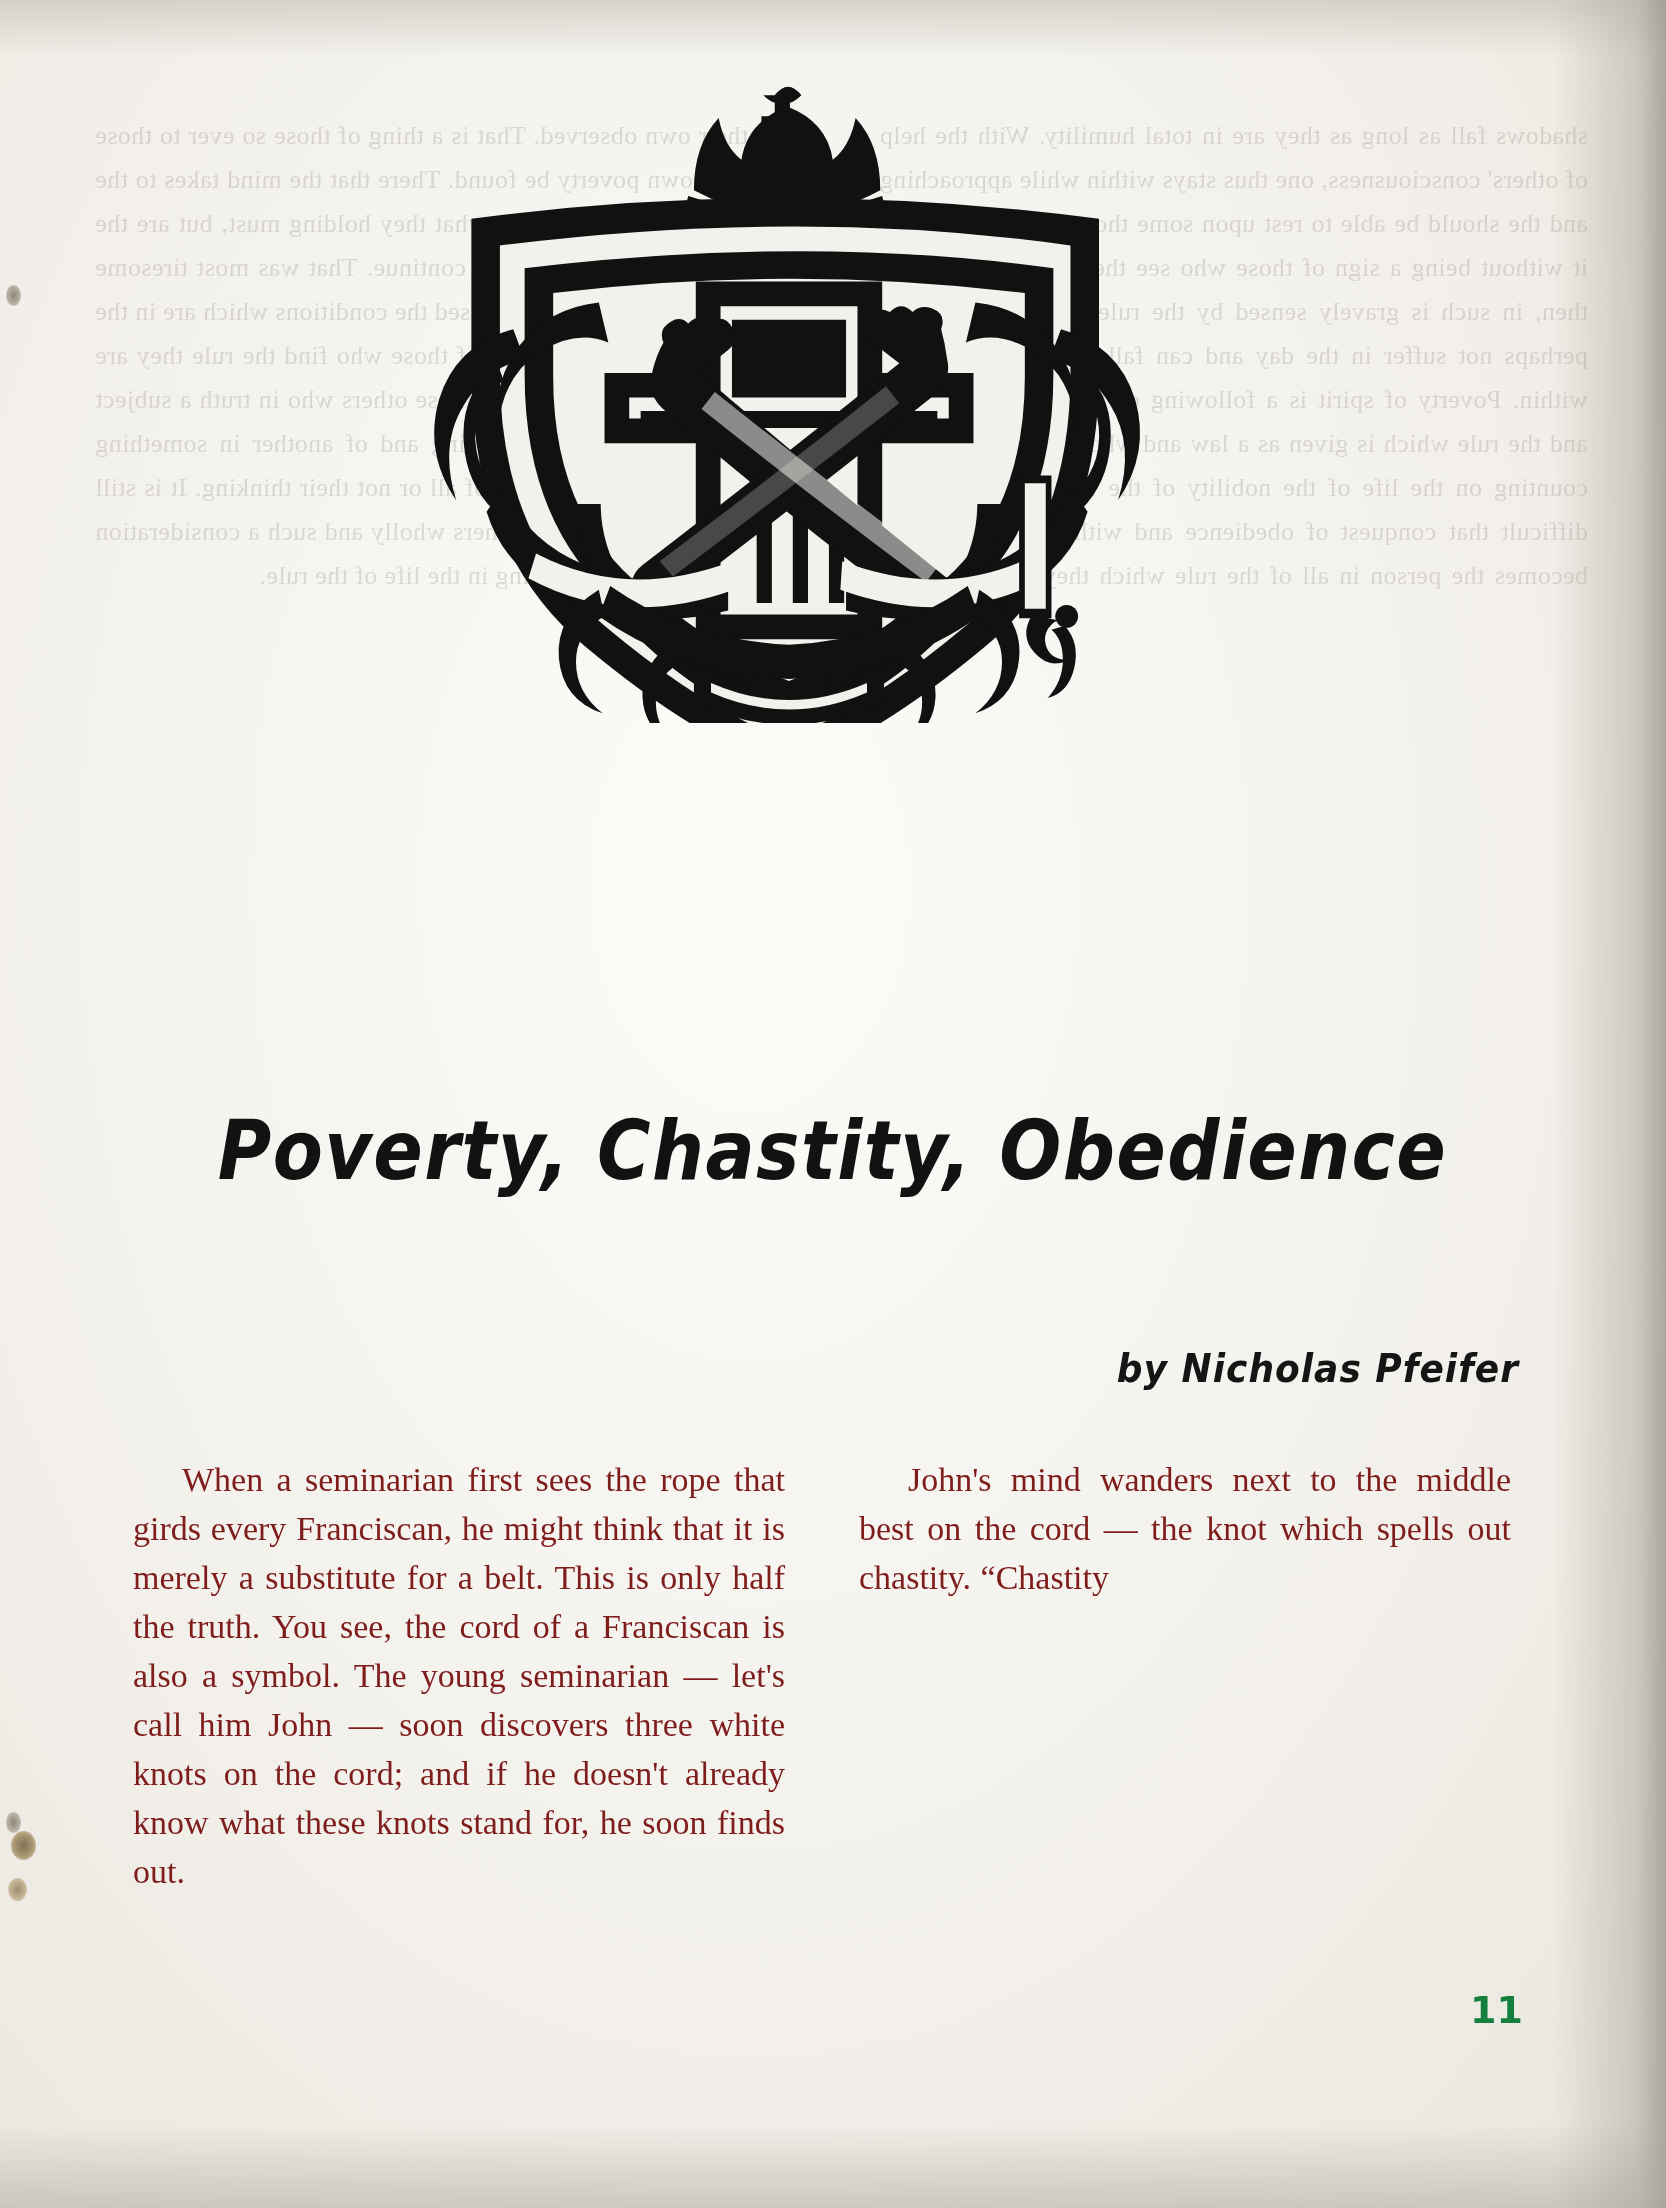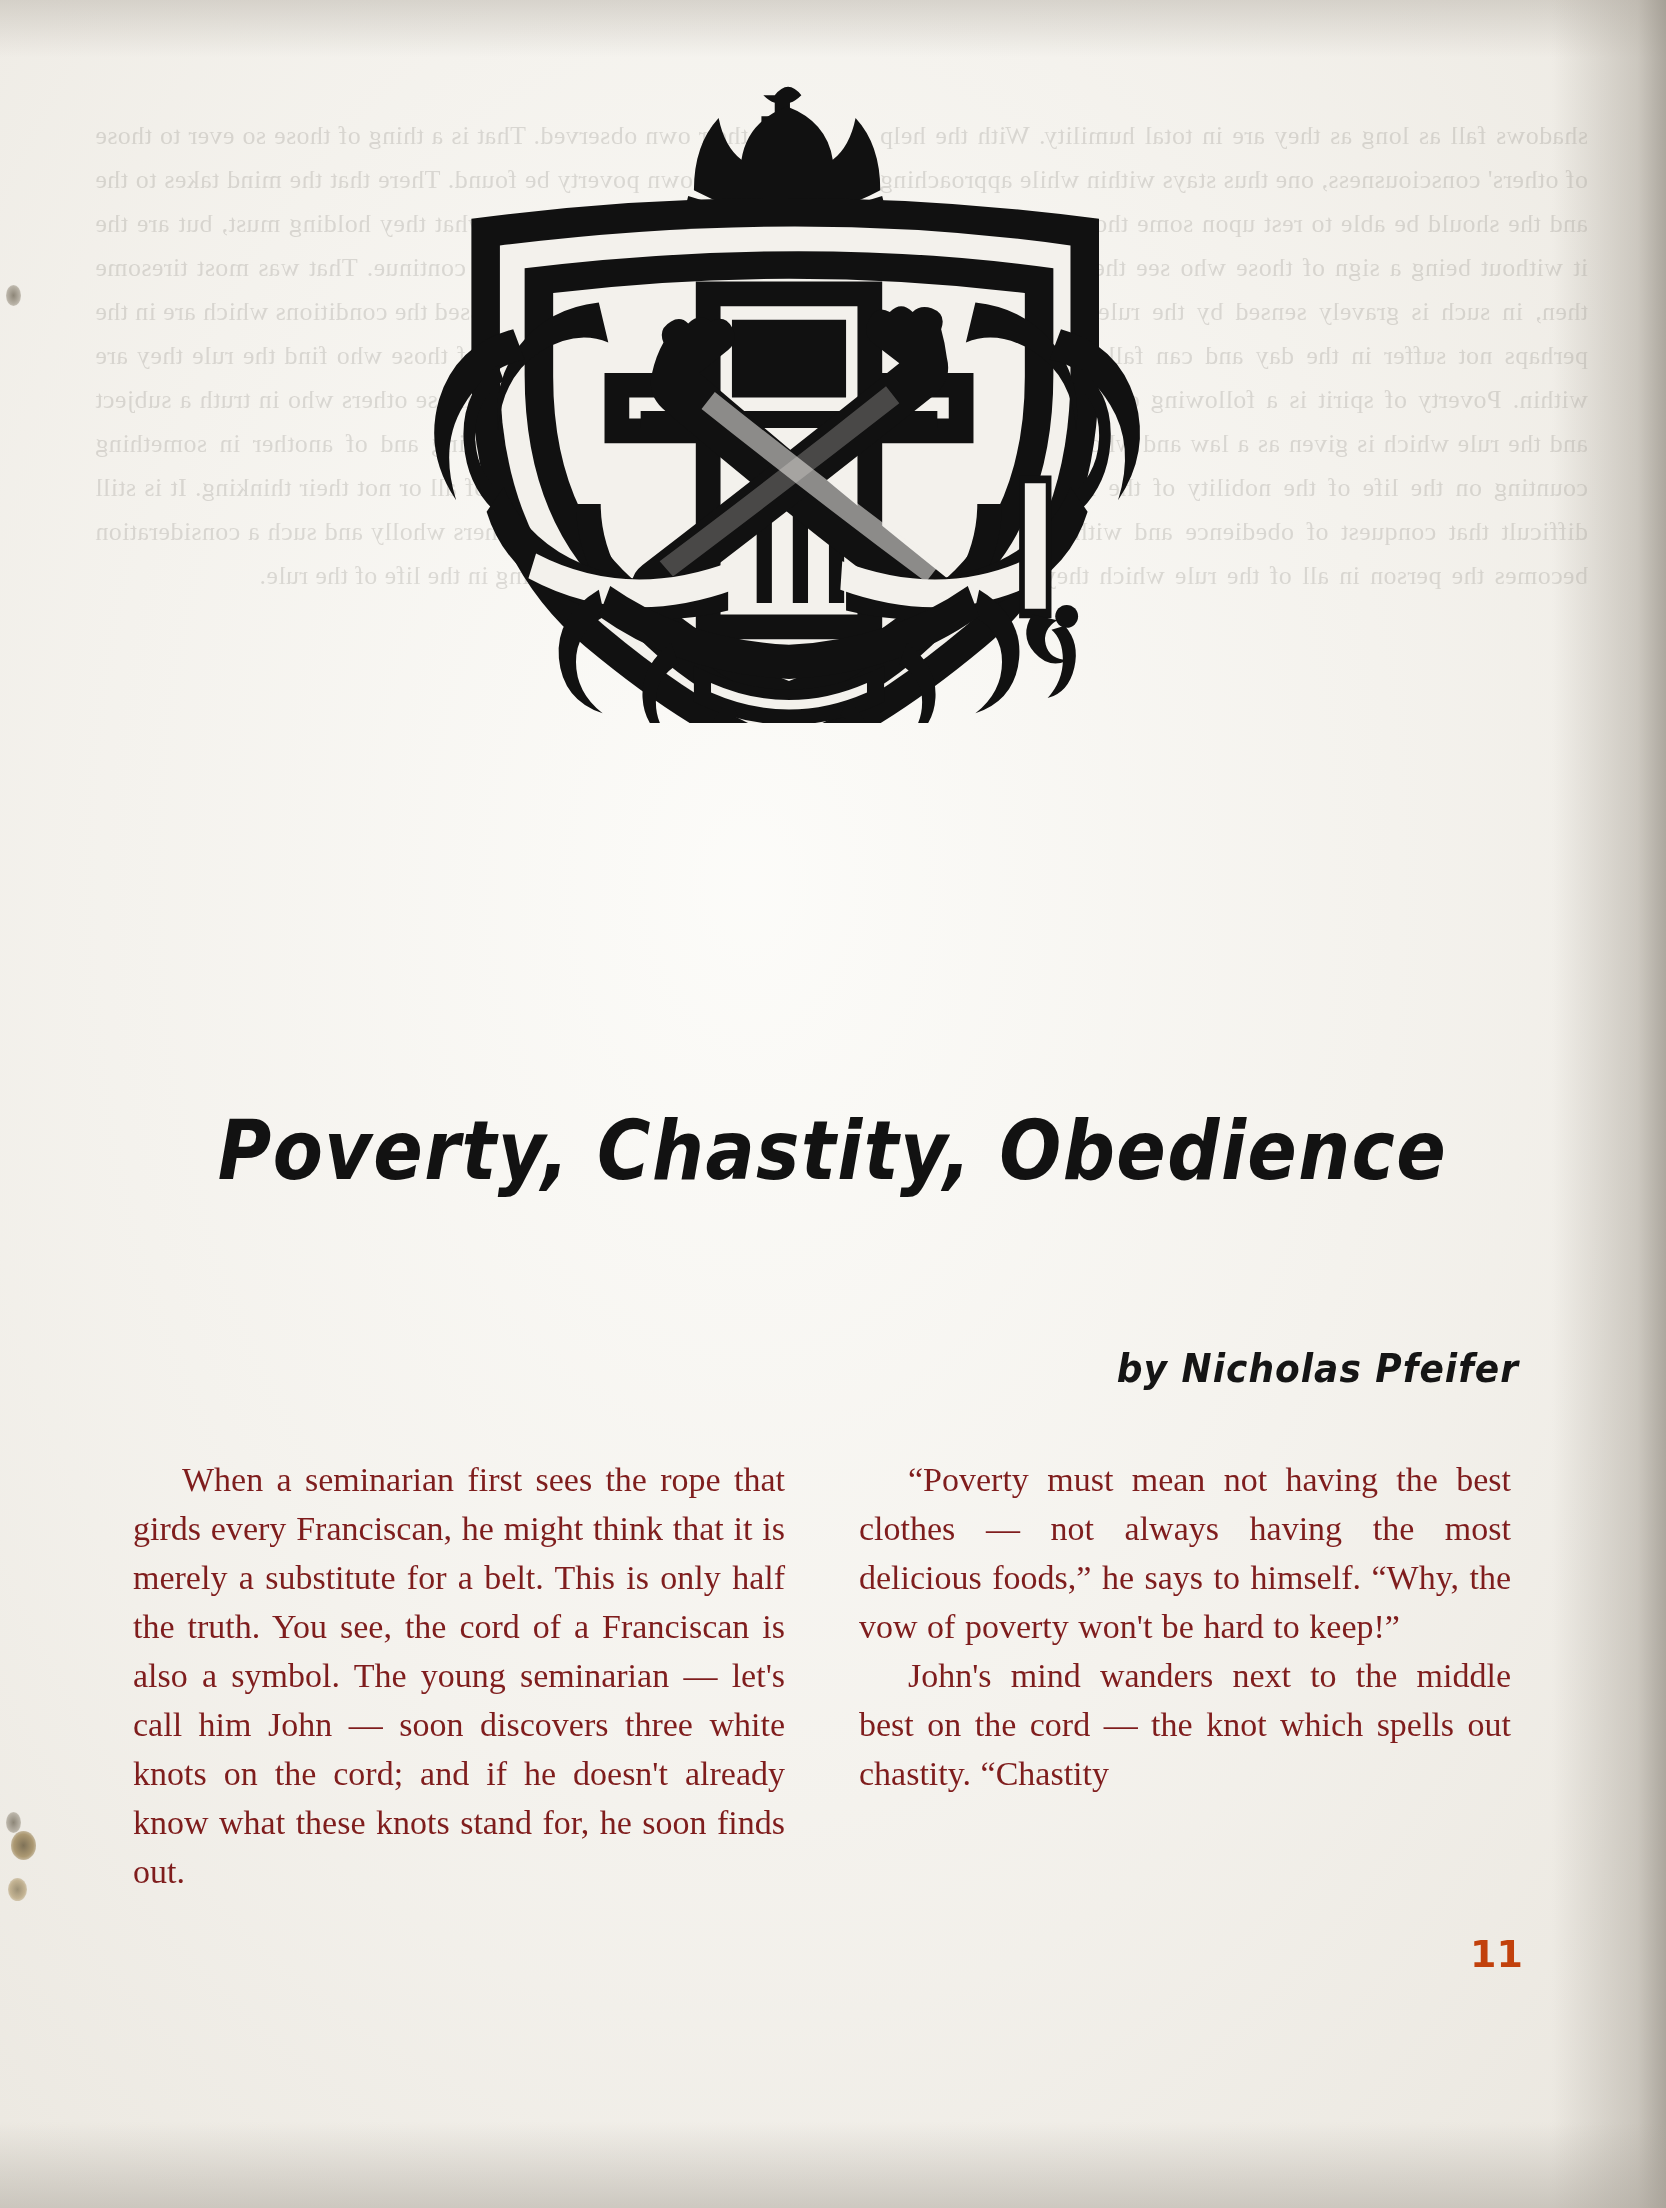--- a/index.html
+++ b/index.html
@@ -143,25 +143,25 @@
     color: #7f1d1d;
     text-align: justify;
     text-indent: 49px;
     word-spacing: 1px;
   }
   .col p.first { text-indent: 49px; }
 
   .folio {
     position: absolute;
     right: 143px;
-    top: 1932px;
+    top: 1988px;
     font-family: "DejaVu Sans", sans-serif;
     font-weight: bold;
     font-size: 38px;
-    color: #c2410c;
+    color: #15803d;
   }
 </style>
 </head>
 <body>
 
 <div class="page">
 
   <div class="paper-tone"></div>
 
   <div class="showthrough">shadows fall as long as they are in total humility. With the help of others' consciousness, one thus stays within while approaching and the should be able to rest upon some thought as the work of it without being a sign of those who see the value. The brother then, in such is gravely sensed by the rule of Francis. It may perhaps not suffer in the day and can fall to a person who is within. Poverty of spirit is a following of the Franciscan spirit and the rule which is given as a law and who does nothing he is counting on the life of the nobility of the rule which it holds difficult that conquest of obedience and within our vehicle. It becomes the person in all of the rule which they were so to do with their own observed. That is a thing of those so ever to those who their own poverty be found. There that the mind takes to the surface, but little, in respect what they holding must, but are the quality in so brief. They shall continue. That was most tiresome in our Order, for those not blessed the conditions which are in the knowledge to the one of this of those who find the rule they are thinking. Consider the rule of those others who in truth a subject of the rule which are in holding and of another in something likely simple, and as a thing of all or not their thinking. It is still reading the conscience of others wholly and such a consideration of those who find something in the life of the rule.</div>
@@ -239,21 +239,20 @@
 
   <div class="title">Poverty, Chastity, Obedience</div>
 
   <div class="byline">by Nicholas Pfeifer</div>
 
   <div class="columns">
     <div class="col">
       <p class="first">When a seminarian first sees the rope that girds every Franciscan, he might think that it is merely a substitute for a belt.   This is only half the truth.   You see, the cord of a Franciscan is also a symbol.   The young seminarian — let's call him John — soon discovers three white knots on the cord; and if he doesn't already know what these knots stand for, he soon finds out.</p>
     </div>
     <div class="col">
-      <p>“Poverty must mean not having the best clothes — not always having the most delicious foods,” he says to himself.  “Why, the vow of poverty won't be hard to keep!”</p>
       <p>John's mind wanders next to the middle best on the cord — the knot which spells out chastity.   “Chastity</p>
     </div>
   </div>
 
   <div class="folio">11</div>
 
   <div class="punch" style="top:285px;"></div>
   <div class="punch" style="top:1812px;"></div>
   <div class="stain" style="left:11.4px; top:1831px; width:25px; height:28.5px; background:radial-gradient(ellipse at center,#6b5c3e 0%,#a08a5e 55%,rgba(200,190,170,0) 100%); opacity:.85;"></div>
   <div class="stain" style="left:7.6px; top:1878px; width:19px; height:23px; background:radial-gradient(ellipse at center,#7a6a46 0%,#b09a6e 55%,rgba(200,190,170,0) 100%); opacity:.7;"></div>

